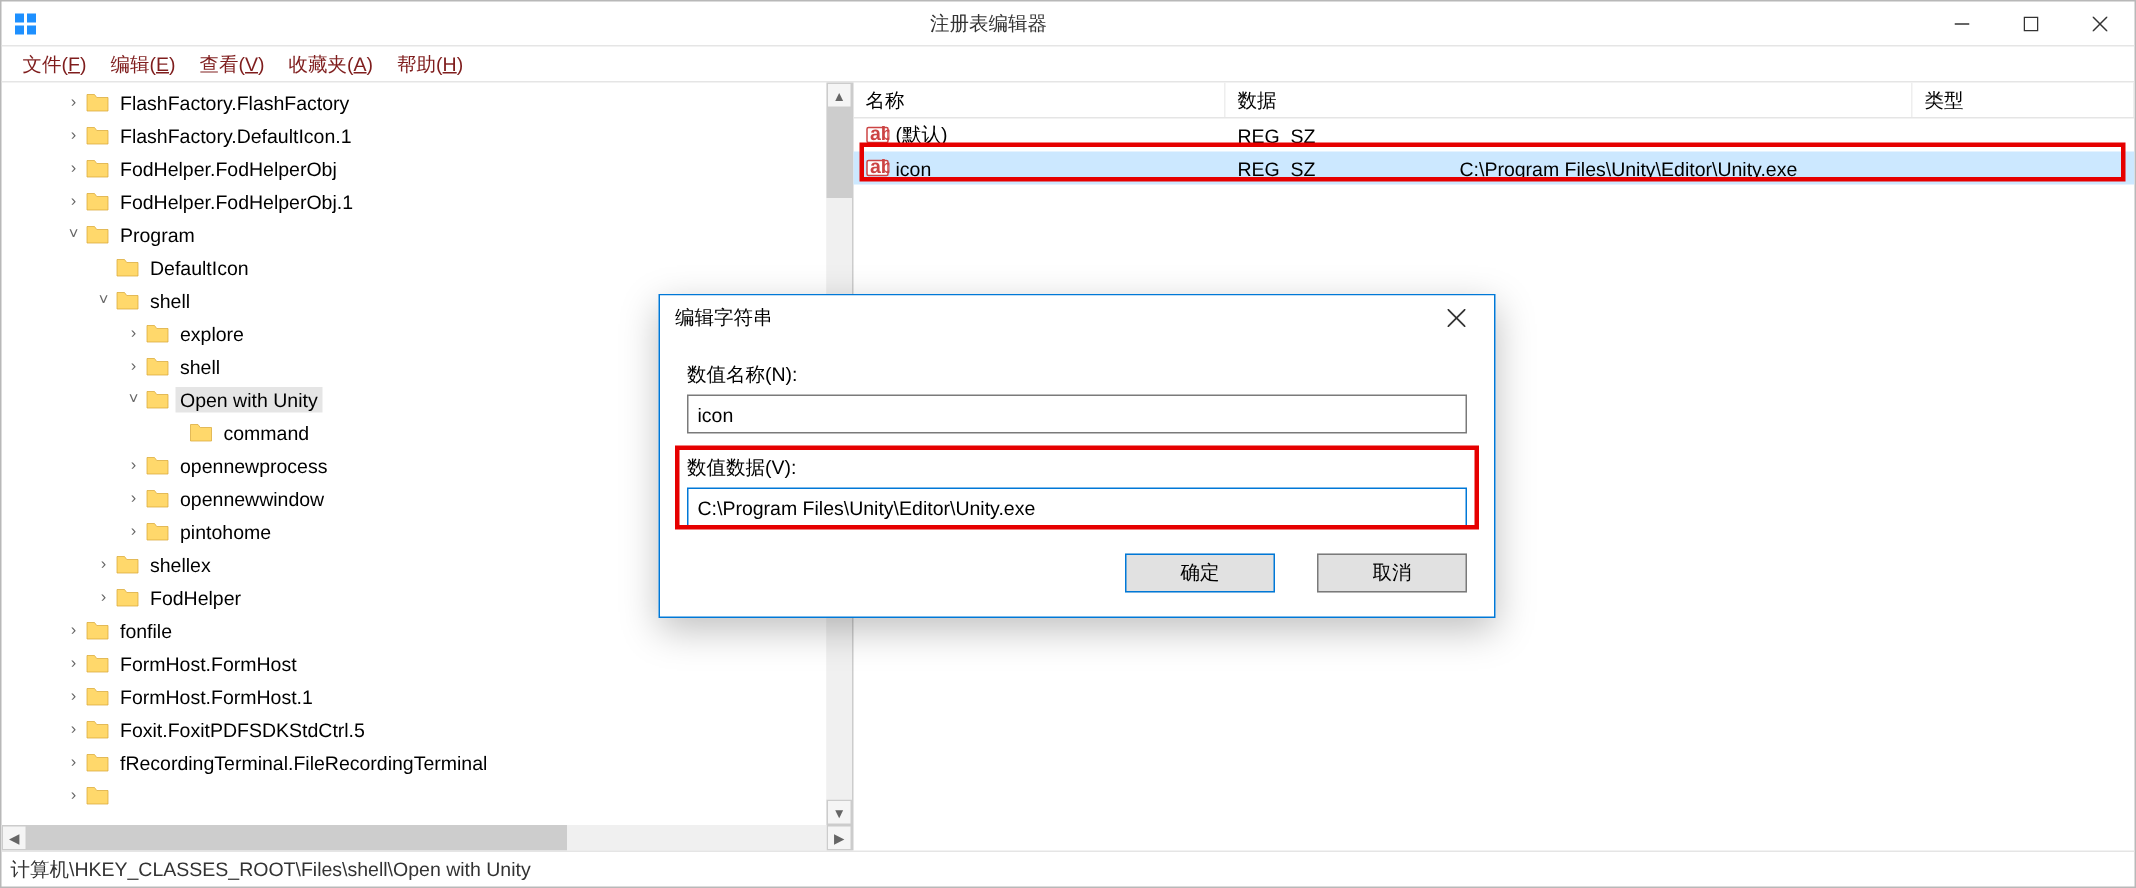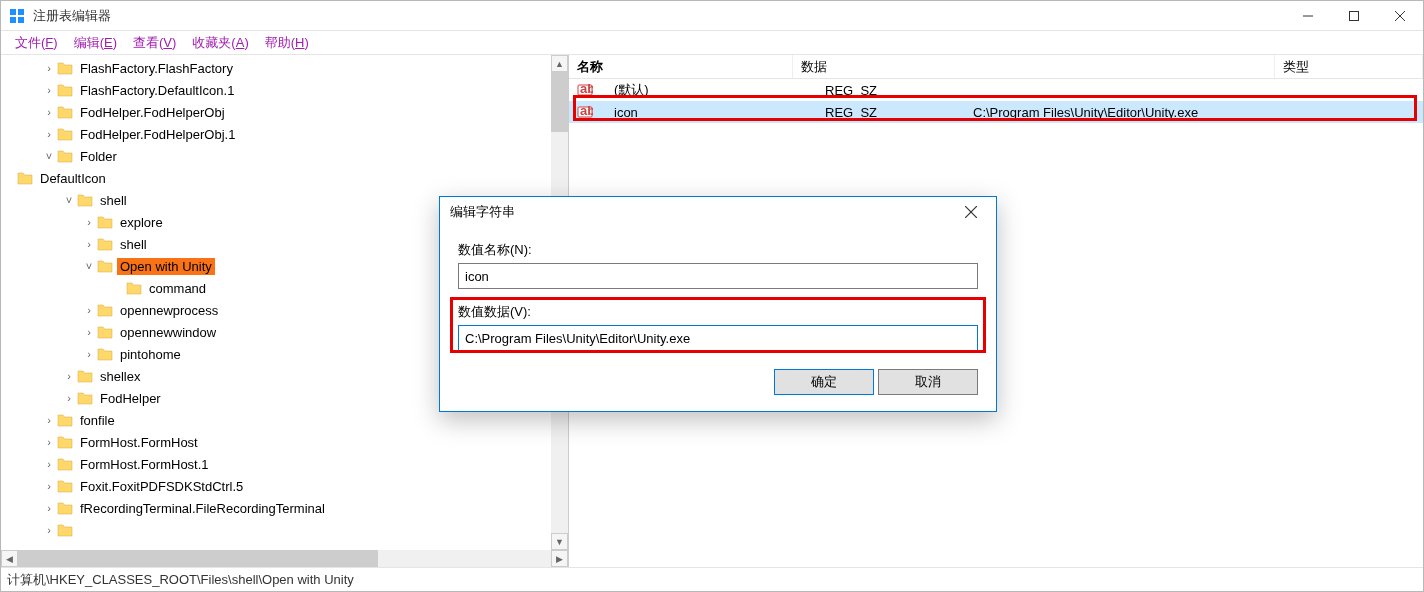--- a/index.html
+++ b/index.html
@@ -1,52 +1,52 @@
 <!DOCTYPE html>
 <html><head>
 <meta charset="utf-8">
 <style>
 * { margin: 0; padding: 0; box-sizing: border-box; font-family: "Microsoft YaHei", "Segoe UI", sans-serif; font-size: 13px; }
 body { background: #fff; width: 1424px; height: 592px; position: relative; overflow: hidden; border: 1px solid #b8b8b8; }
 
 
-.titlebar { height: 30px; display: flex; align-items: center; border-bottom: 1px solid #e5e5e5; }
+.titlebar { height: 30px; display: flex; align-items: center; border-bottom: 1px solid #e5e5e5; text-align: center; }
 .app-icon { width: 16px; height: 16px; margin: 0 8px; }
 .titlebar-title { flex: 1; color: #333; }
 .win-controls { display: flex; }
 .win-btn { width: 46px; height: 30px; display: flex; align-items: center; justify-content: center; color: #555; }
 
 
 .menubar { height: 24px; display: flex; align-items: center; padding: 0 8px; gap: 4px; border-bottom: 1px solid #e5e5e5; }
-.menu-item { padding: 2px 6px; color: #a21caf; }
+.menu-item { padding: 2px 6px; color: #7f1d1d; }
 .menu-item u { text-decoration: underline; }
 
 
 .main { display: flex; height: calc(100% - 30px - 24px - 24px); }
 .tree-pane { width: 568px; position: relative; border-right: 1px solid #ccc; }
 .tree-scroll { position: absolute; inset: 0; overflow: hidden; }
 .tree { padding-top: 2px; }
 .tree-row { height: 22px; display: flex; align-items: center; white-space: nowrap; }
 .expander { width: 16px; text-align: center; color: #666; font-size: 11px; }
 .expander.blank { color: transparent; }
 .folder-icon { width: 16px; height: 16px; margin-right: 4px; }
 .tree-label { padding: 1px 3px; }
-.tree-label.selected { background: #f97316; }
+.tree-label.selected { background: #e5e5e5; }
 
 
 .list-pane { flex: 1; position: relative; }
 .list-header { height: 24px; display: flex; align-items: center; border-bottom: 1px solid #e5e5e5; }
 .col { padding: 0 8px; border-right: 1px solid #eee; height: 100%; display: flex; align-items: center; }
-.col-name { width: 224px; font-weight: bold; }
+.col-name { width: 248px; }
 .col-type { width: 148px; }
 .col-data { flex: 1; }
 .list-body { }
 .list-row { height: 22px; display: flex; align-items: center; }
 .list-row.sel { background: #cce8ff; }
-.value-icon { width: 16px; height: 16px; margin: 0 21px 0 8px; flex-shrink: 0; }
+.value-icon { width: 16px; height: 16px; margin: 0 4px 0 8px; flex-shrink: 0; }
 .list-row .c1 { width: 248px; display: flex; align-items: center; }
 .list-row .c2 { width: 148px; padding-left: 8px; }
 .list-row .c3 { flex: 1; padding-left: 8px; }
 
 
 .annot-row { position: absolute; border: 3px solid #e60000; pointer-events: none; }
 
 
 .hscroll { position: absolute; bottom: 0; left: 0; right: 0; height: 17px; background: #f0f0f0; display: flex; align-items: center; }
 .hscroll .btn { width: 17px; height: 17px; display: flex; align-items: center; justify-content: center; color: #666; border: 1px solid #ccc; background: #f5f5f5; font-size: 9px; }
@@ -65,21 +65,21 @@
 
 .dialog { position: absolute; left: 438px; top: 195px; width: 558px; background: #fff; border: 1px solid #0078d7; box-shadow: 0 8px 24px rgba(0,0,0,0.25); }
 .dlg-title { height: 30px; display: flex; align-items: center; padding: 0 10px; background: #fff; }
 .dlg-title .t { flex: 1; }
 .dlg-close { width: 30px; height: 30px; display: flex; align-items: center; justify-content: center; font-size: 14px; }
 .dlg-body { padding: 14px 18px 16px; }
 .dlg-label { margin-bottom: 4px; }
 .dlg-input { width: 100%; height: 26px; border: 1px solid #7a7a7a; padding: 0 6px; background: #fff; font-family: inherit; font-size: 13px; }
 .dlg-input[readonly] { background: #fff; }
 .dlg-row2 { margin-top: 14px; position: relative; }
-.dlg-buttons { display: flex; justify-content: flex-end; gap: 4px; margin-top: 18px; }
+.dlg-buttons { display: flex; justify-content: flex-end; gap: 28px; margin-top: 18px; }
 .dlg-btn { width: 100px; height: 26px; border: 1px solid #7a7a7a; background: #e1e1e1; display: flex; align-items: center; justify-content: center; }
 .dlg-btn.primary { border: 1px solid #0078d7; background: #e1e1e1; }
 
 
 .annot-input { position: absolute; border: 3px solid #e60000; pointer-events: none; }
 
 svg { display: block; }
 </style>
 </head>
 <body>
@@ -162,23 +162,23 @@
             </span>
             <span class="tree-label">FodHelper.FodHelperObj.1</span>
           </div>
           <div class="tree-row" style="padding-left: 40px;">
             <span class="expander">˅</span>
             <span class="folder-icon">
               <svg width="16" height="16">
                 <path d="M1 3 h5 l1.5 2 H15 v9 H1 z" fill="#ffd86b" stroke="#d9a93a" stroke-width="0.5"></path>
               </svg>
             </span>
-            <span class="tree-label">Folder</span>
-          </div>
-          <div class="tree-row" style="">
+            <span class="tree-label">Program</span>
+          </div>
+          <div class="tree-row" style="padding-left: 60px;">
             <span class="expander blank">·</span>
             <span class="folder-icon">
               <svg width="16" height="16">
                 <path d="M1 3 h5 l1.5 2 H15 v9 H1 z" fill="#ffd86b" stroke="#d9a93a" stroke-width="0.5"></path>
               </svg>
             </span>
             <span class="tree-label">DefaultIcon</span>
           </div>
           <div class="tree-row" style="padding-left: 60px;">
             <span class="expander">˅</span>

